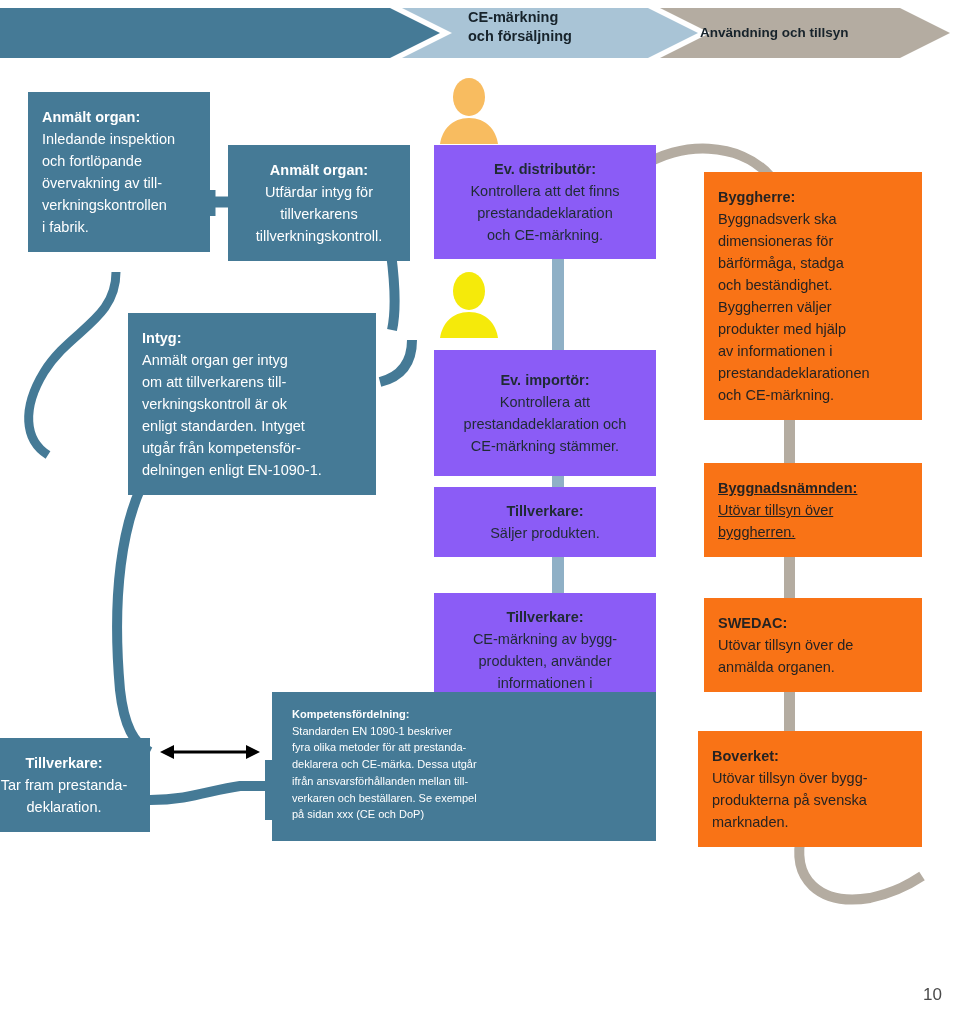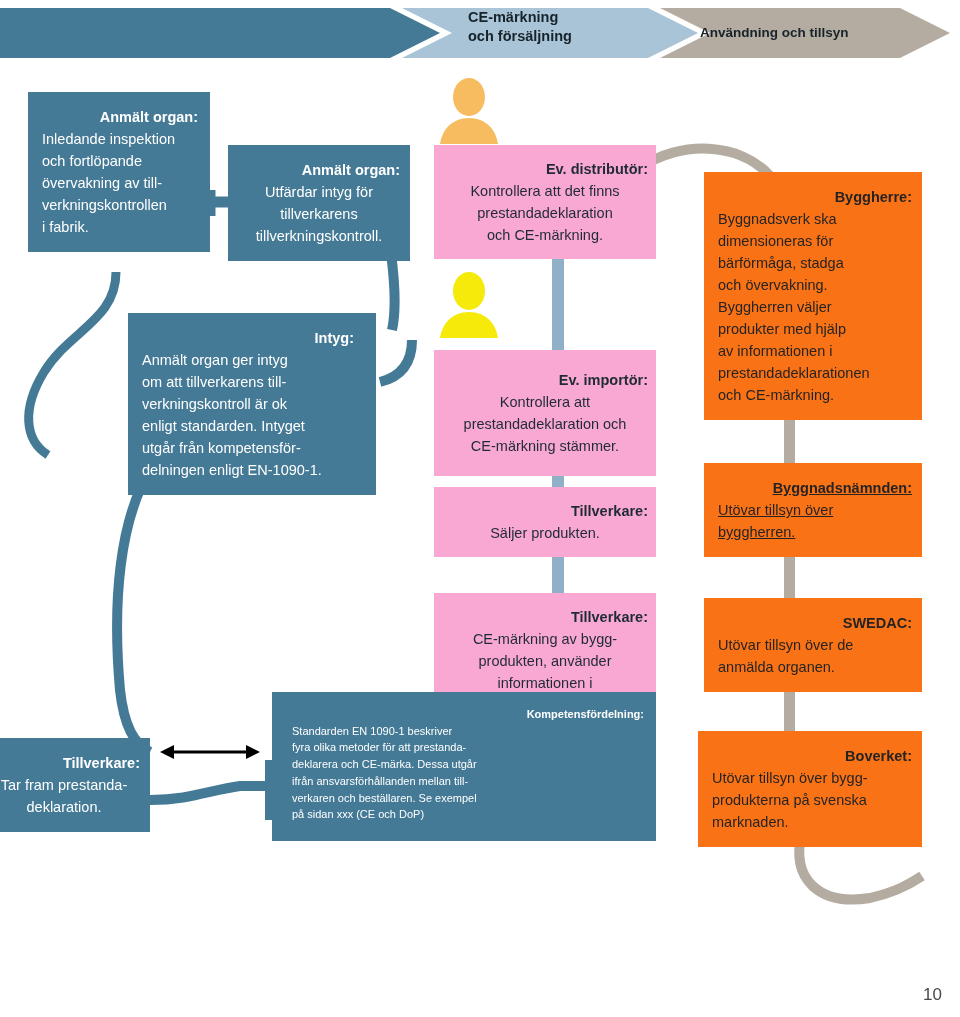--- a/index.html
+++ b/index.html
@@ -4,23 +4,23 @@
 <style>
   html,body{margin:0;padding:0;background:#ffffff;}
   body{width:960px;height:1017px;position:relative;overflow:hidden;
        font-family:"Liberation Sans","DejaVu Sans",sans-serif;}
   #stage{position:absolute;left:0;top:0;width:960px;height:1017px;}
   svg.layer{position:absolute;left:0;top:0;width:960px;height:1017px;}
   #connectors{z-index:1;}
   #banner{z-index:2;}
   .node{position:absolute;z-index:3;box-sizing:border-box;}
   .b-dark{background:#457a96;color:#ffffff;}
-  .b-light{background:#f9a8d4;color:#1f2b33;}
+  .b-light{background:#8b5cf6;color:#1f2b33;}
   .b-taupe{background:#f97316;color:#262322;}
-  .ttl{font-weight:bold;text-align:right;}
+  .ttl{font-weight:bold;}
   .al{text-align:left;}
   .ac{text-align:center;}
   .icon{position:absolute;z-index:4;}
   .banner-label{position:absolute;z-index:5;font-weight:bold;color:#17232b;
                 text-align:left;line-height:1.28;}
   .pageno{position:absolute;z-index:6;color:#4a4a4a;}
 </style>
 </head>
 <body>
 
@@ -152,21 +152,21 @@
     <div>ifrån ansvarsförhållanden mellan till-</div>
     <div>verkaren och beställaren. Se exempel</div>
     <div>på sidan xxx (CE och DoP)</div>
   </div>
 
   <div class="node b-taupe al" style="left:704px;top:172px;width:218px;padding:14px 10px 14px 14px;font-size:14.5px;line-height:1.52;">
     <div class="ttl">Byggherre:</div>
     <div>Byggnadsverk ska</div>
     <div>dimensioneras för</div>
     <div>bärförmåga, stadga</div>
-    <div>och övervakning.</div>
+    <div>och beständighet.</div>
     <div>Byggherren väljer</div>
     <div>produkter med hjälp</div>
     <div>av informationen i</div>
     <div>prestandadeklarationen</div>
     <div>och CE-märkning.</div>
   </div>
 
   <div class="node b-taupe al" style="left:704px;top:463px;width:218px;padding:14px 10px 14px 14px;font-size:14.5px;line-height:1.52;text-decoration:underline;">
     <div class="ttl">Byggnadsnämnden:</div>
     <div>Utövar tillsyn över</div>

